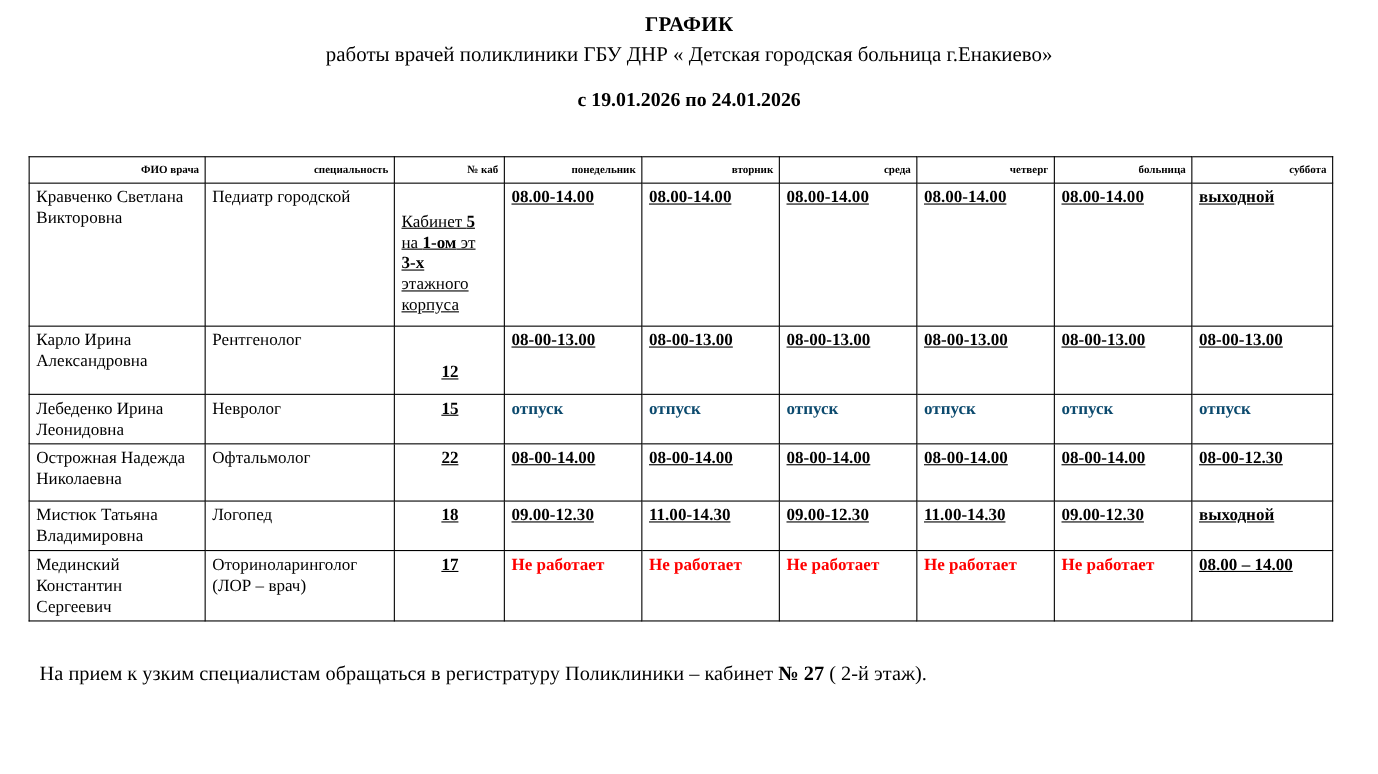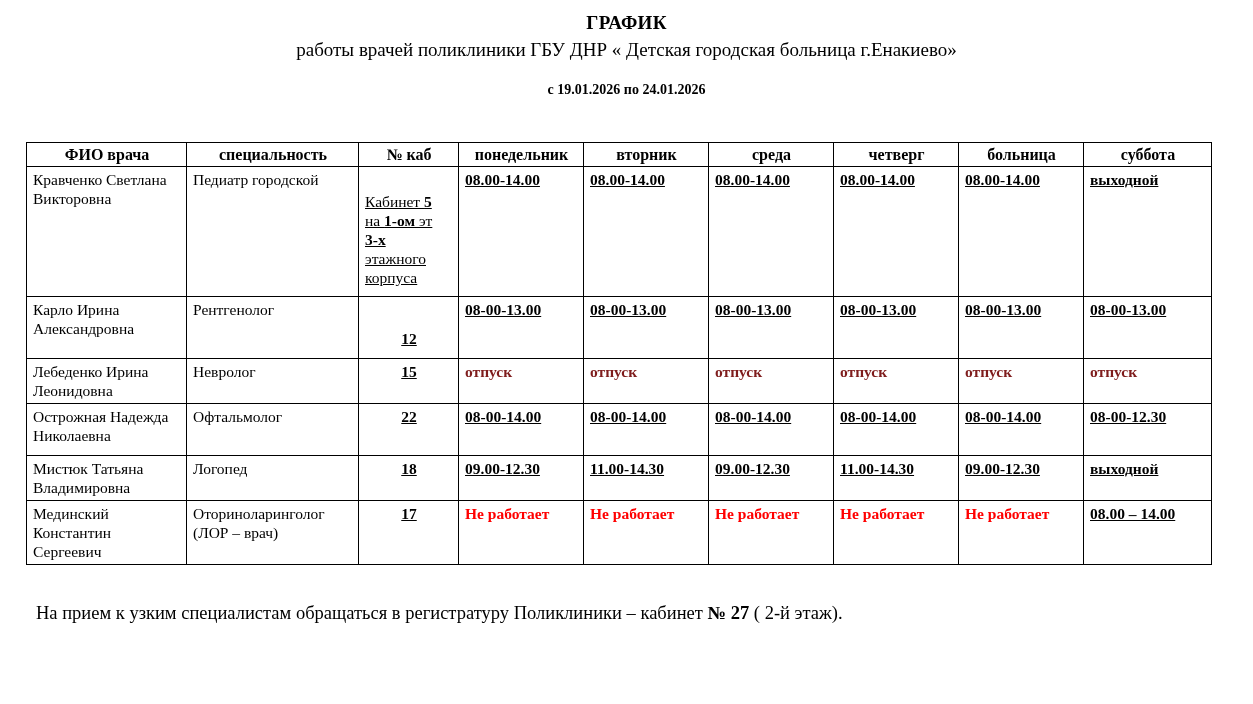--- a/index.html
+++ b/index.html
@@ -30,21 +30,21 @@
     font-size: 19px;
     line-height: 26px;
     letter-spacing: 0.3px;
   }
   .title-sub {
     font-size: 19px;
     line-height: 28px;
   }
   .title-dates {
     font-weight: bold;
-    font-size: 14px;
+    font-size: 18px;
     line-height: 24px;
     margin-top: 14px;
   }
   .table-wrap {
     margin-top: 40px;
     padding: 0 2px;
   }
   table.schedule {
     border-collapse: collapse;
     width: 1185px;
@@ -53,22 +53,22 @@
   table.schedule th,
   table.schedule td {
     border: 1px solid #000000;
     vertical-align: top;
     padding: 3px 5px 3px 6px;
     font-size: 15.5px;
     line-height: 19px;
   }
   table.schedule thead th {
     font-weight: bold;
-    font-size: 16px;
-    text-align: center;
+    font-size: 10px;
+    text-align: right;
     height: 18px;
     padding-top: 2px;
     padding-bottom: 2px;
   }
   col.c-fio    { width: 160px; }
   col.c-spec   { width: 172px; }
   col.c-cab    { width: 100px; }
   col.c-day    { width: 125px; }
   col.c-day-last { width: 128px; }
 
@@ -82,21 +82,21 @@
     font-weight: normal;
   }
   td.cab.left-align b { font-weight: bold; }
 
   td.time {
     font-weight: bold;
     white-space: nowrap;
     text-decoration: underline;
   }
   td.vacation {
-    color: #7f1d1d;
+    color: #0c4a6e;
     font-weight: bold;
   }
   td.notwork {
     color: #ff0000;
     font-weight: bold;
   }
   .r-tall      { height: 130px; }
   .r-med       { height: 62px; }
   .r-small     { height: 40px; }
   .r-xsmall    { height: 36px; }

